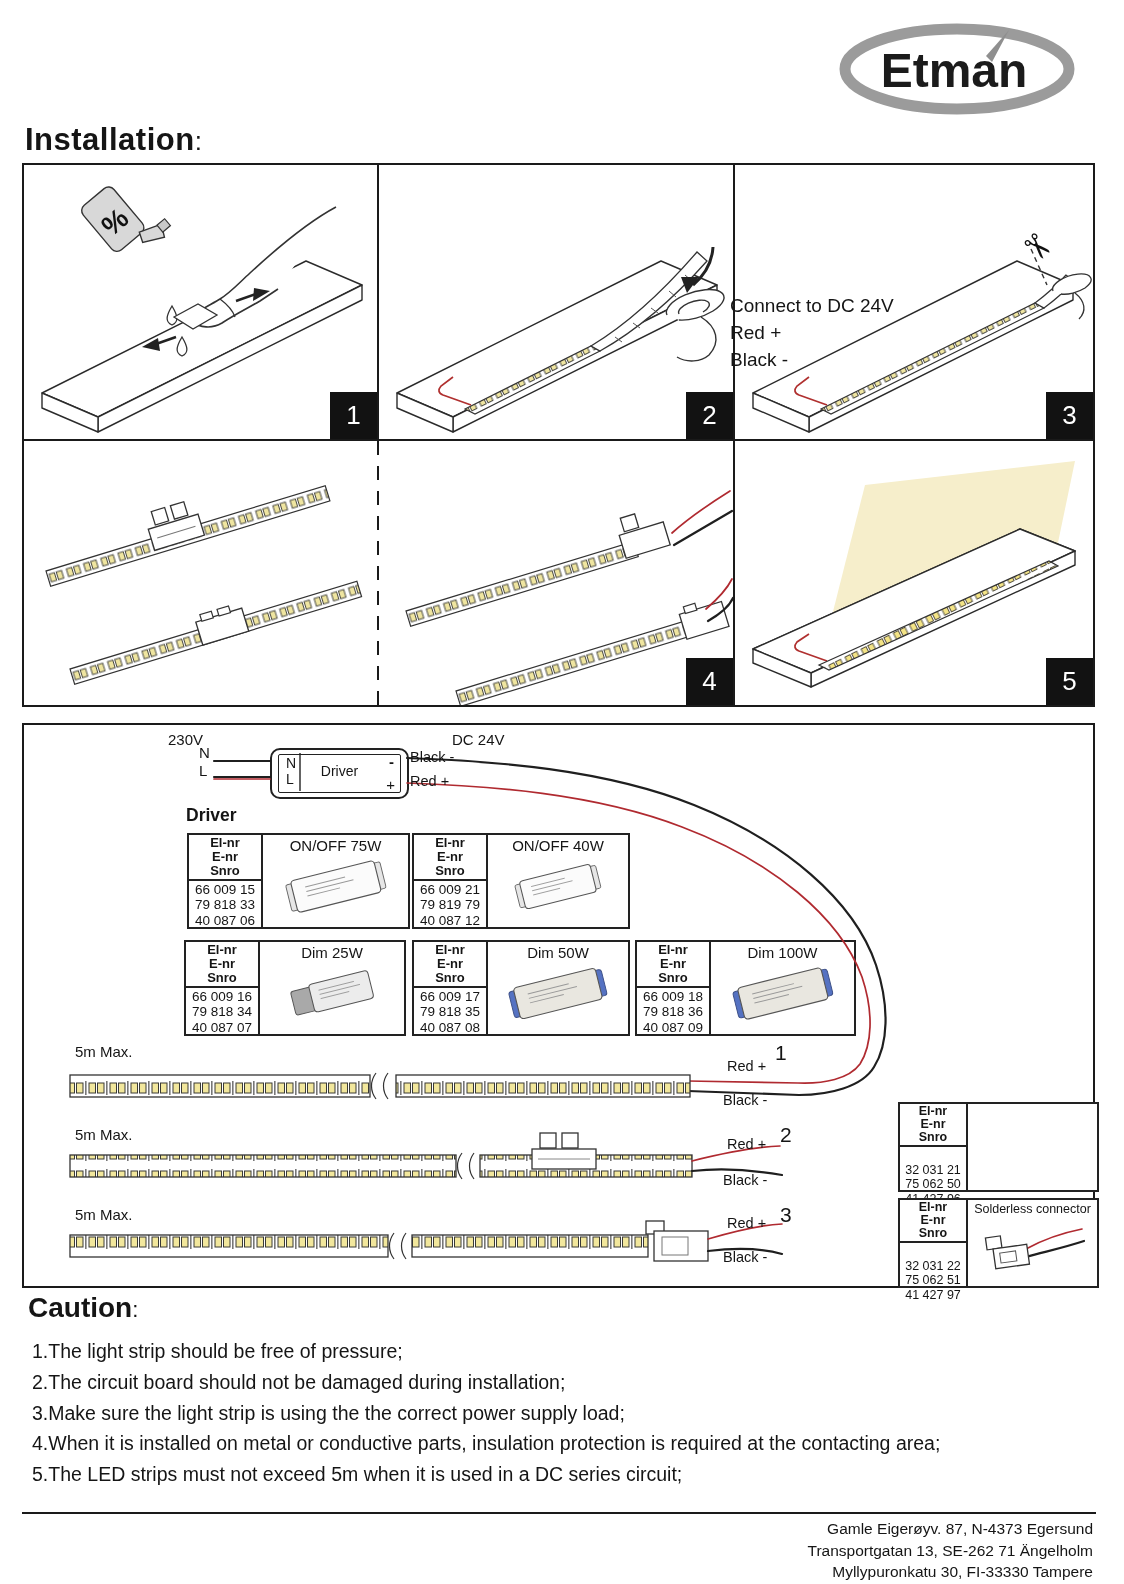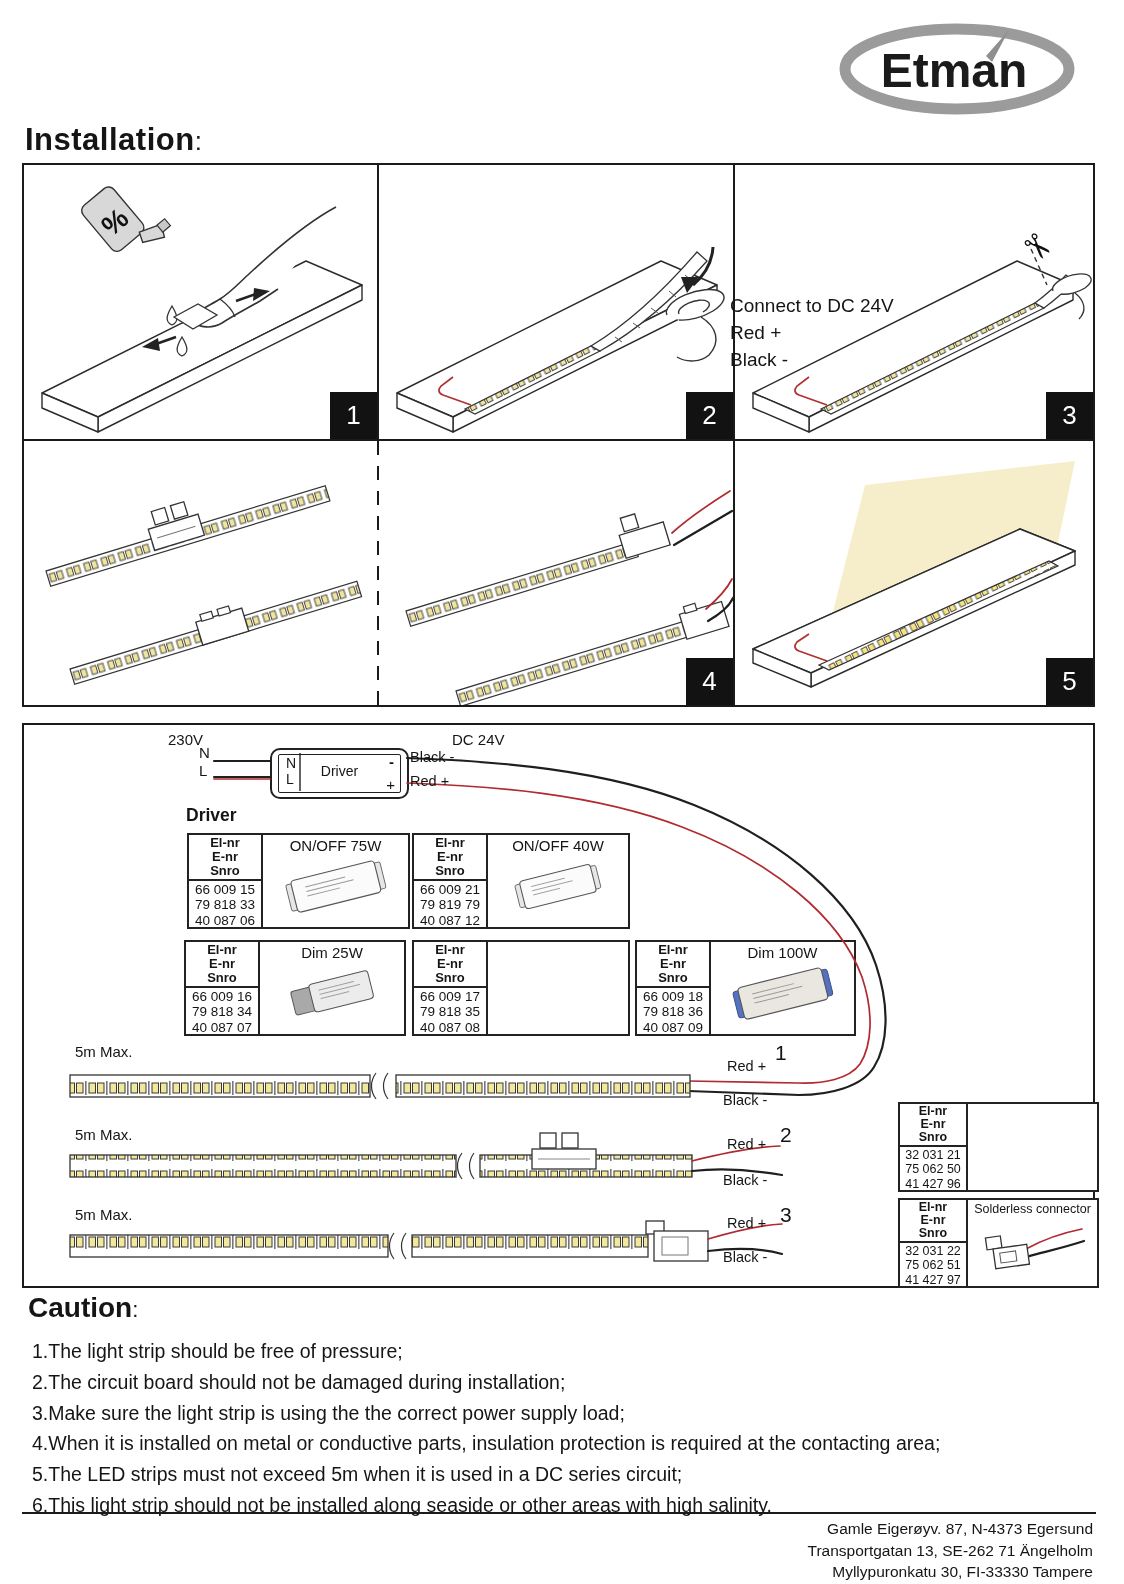--- a/index.html
+++ b/index.html
@@ -40,21 +40,21 @@
   .dt-left{width:72px;border-right:2px solid #222;display:flex;flex-direction:column;}
   .dt-hdr{border-bottom:2px solid #222;font-weight:bold;text-align:center;font-size:13px;line-height:14px;padding:1px 0;}
   .dt-codes{text-align:center;font-size:13.5px;line-height:15.3px;padding-top:1px;}
   .dt-right{flex:1;position:relative;text-align:center;}
   .dt-title{font-size:15px;padding-top:2px;}
   .psu{position:absolute;left:50%;top:56%;transform:translate(-50%,-50%);}
 
   .atable{position:absolute;border:2px solid #222;background:#fff;display:flex;z-index:2;}
   .at-left{width:66px;border-right:2px solid #222;display:flex;flex-direction:column;}
   .at-hdr{border-bottom:2px solid #222;font-weight:bold;text-align:center;font-size:12.5px;line-height:13px;padding:1px 0;}
-  .at-codes{text-align:center;font-size:12.5px;line-height:14.3px;padding-top:1px;}
+  .at-codes{text-align:center;font-size:12.5px;line-height:14.3px;padding-top:16px;}
   .at-right{flex:1;position:relative;text-align:center;}
   .at-title{font-size:12.5px;padding-top:2px;}
   .accglyph{position:absolute;left:50%;top:58%;transform:translate(-50%,-50%);}
 
   
   .caution{position:absolute;left:28px;top:1292px;right:28px;}
   .caution h2{margin:0 0 12px 0;font-size:28px;}
   .caution h2 .colon{font-weight:normal;font-size:22px;}
   .citem{font-size:19.5px;line-height:30.8px;margin-left:4px;}
 
@@ -411,20 +411,35 @@
           <div>El-nr</div>
           <div>E-nr</div>
           <div>Snro</div>
         </div>
         <div class="dt-codes">
           <div>66 009 17</div>
           <div>79 818 35</div>
           <div>40 087 08</div>
         </div>
       </div>
+      <div class="dt-right">
+        <div class="dt-title">Dim 50W</div>
+        <svg class="psu" width="110" height="58" viewBox="0 0 120 60">
+          <g transform="rotate(-14 60 30)">
+            <rect x="8" y="15" width="12" height="29" rx="3" fill="#5572c2" stroke="#3c4f86" stroke-width="1"></rect>
+            <rect x="100" y="15" width="12" height="29" rx="3" fill="#5572c2" stroke="#3c4f86" stroke-width="1"></rect>
+            <rect x="14" y="12" width="92" height="35" rx="4" fill="#e9e7e0" stroke="#555" stroke-width="1.2"></rect>
+            <g stroke="#999" stroke-width="1">
+                <line x1="28" y1="22" x2="74" y2="22"></line>
+                <line x1="28" y1="27" x2="82" y2="27"></line>
+                <line x1="28" y1="32" x2="66" y2="32"></line>
+              </g>
+          </g>
+        </svg>
+      </div>
     </div>
 
     <div class="dtable" style="left:611px;top:215px;width:217px;height:92px">
       <div class="dt-left">
         <div class="dt-hdr">
           <div>El-nr</div>
           <div>E-nr</div>
           <div>Snro</div>
         </div>
         <div class="dt-codes">
@@ -508,21 +523,20 @@
     </div>
   </div>
 
   <div class="caution">
     <h2><span>Caution</span><span class="colon">:</span></h2>
     <div class="citem">1.The light strip should be free of pressure;</div>
     <div class="citem">2.The circuit board should not be damaged during installation;</div>
     <div class="citem">3.Make sure the light strip is using the the correct power supply load;</div>
     <div class="citem">4.When it is installed on metal or conductive parts, insulation protection is required at the contacting area;</div>
     <div class="citem">5.The LED strips must not exceed 5m when it is used in a DC series circuit;</div>
-    <div class="citem">6.This light strip should not be installed along seaside or other areas with high salinity.</div>
   </div>
 
   <div class="footer-rule"></div>
   <div class="footer">
     <div>Gamle Eigerøyv. 87, N-4373 Egersund</div>
     <div>Transportgatan 13, SE-262 71 Ängelholm</div>
     <div>Myllypuronkatu 30, FI-33330 Tampere</div>
   </div>
 
 </div>

